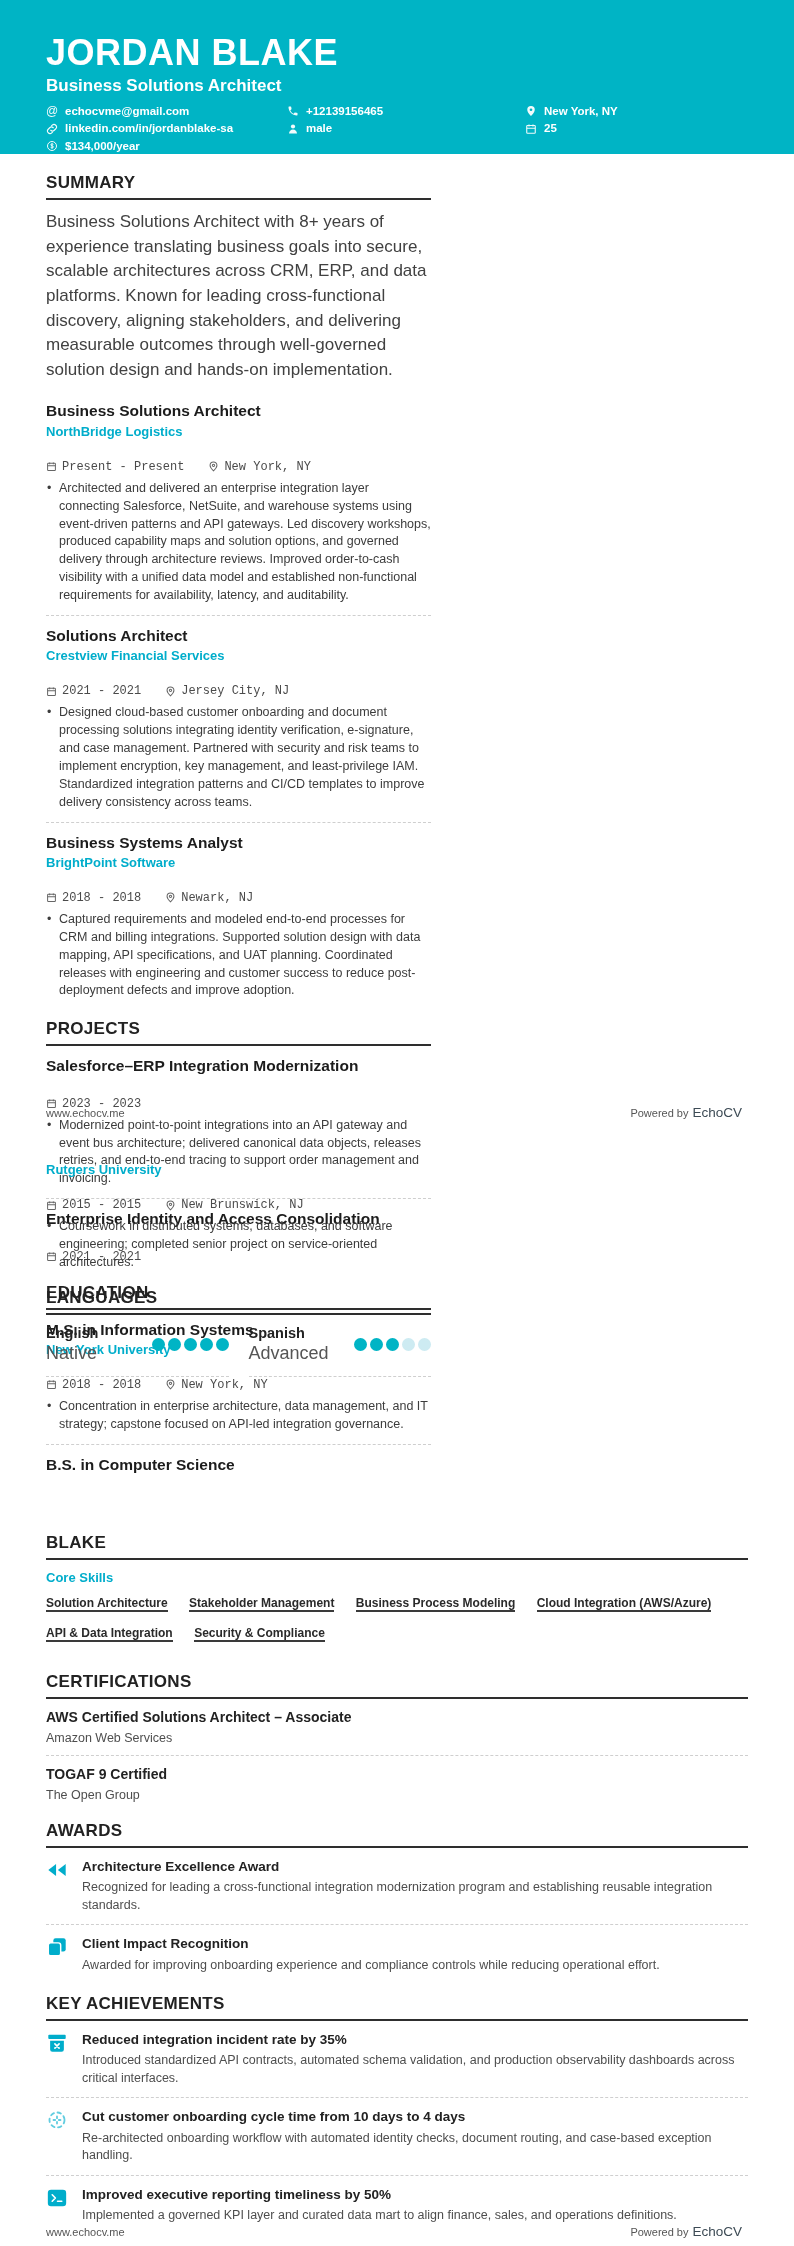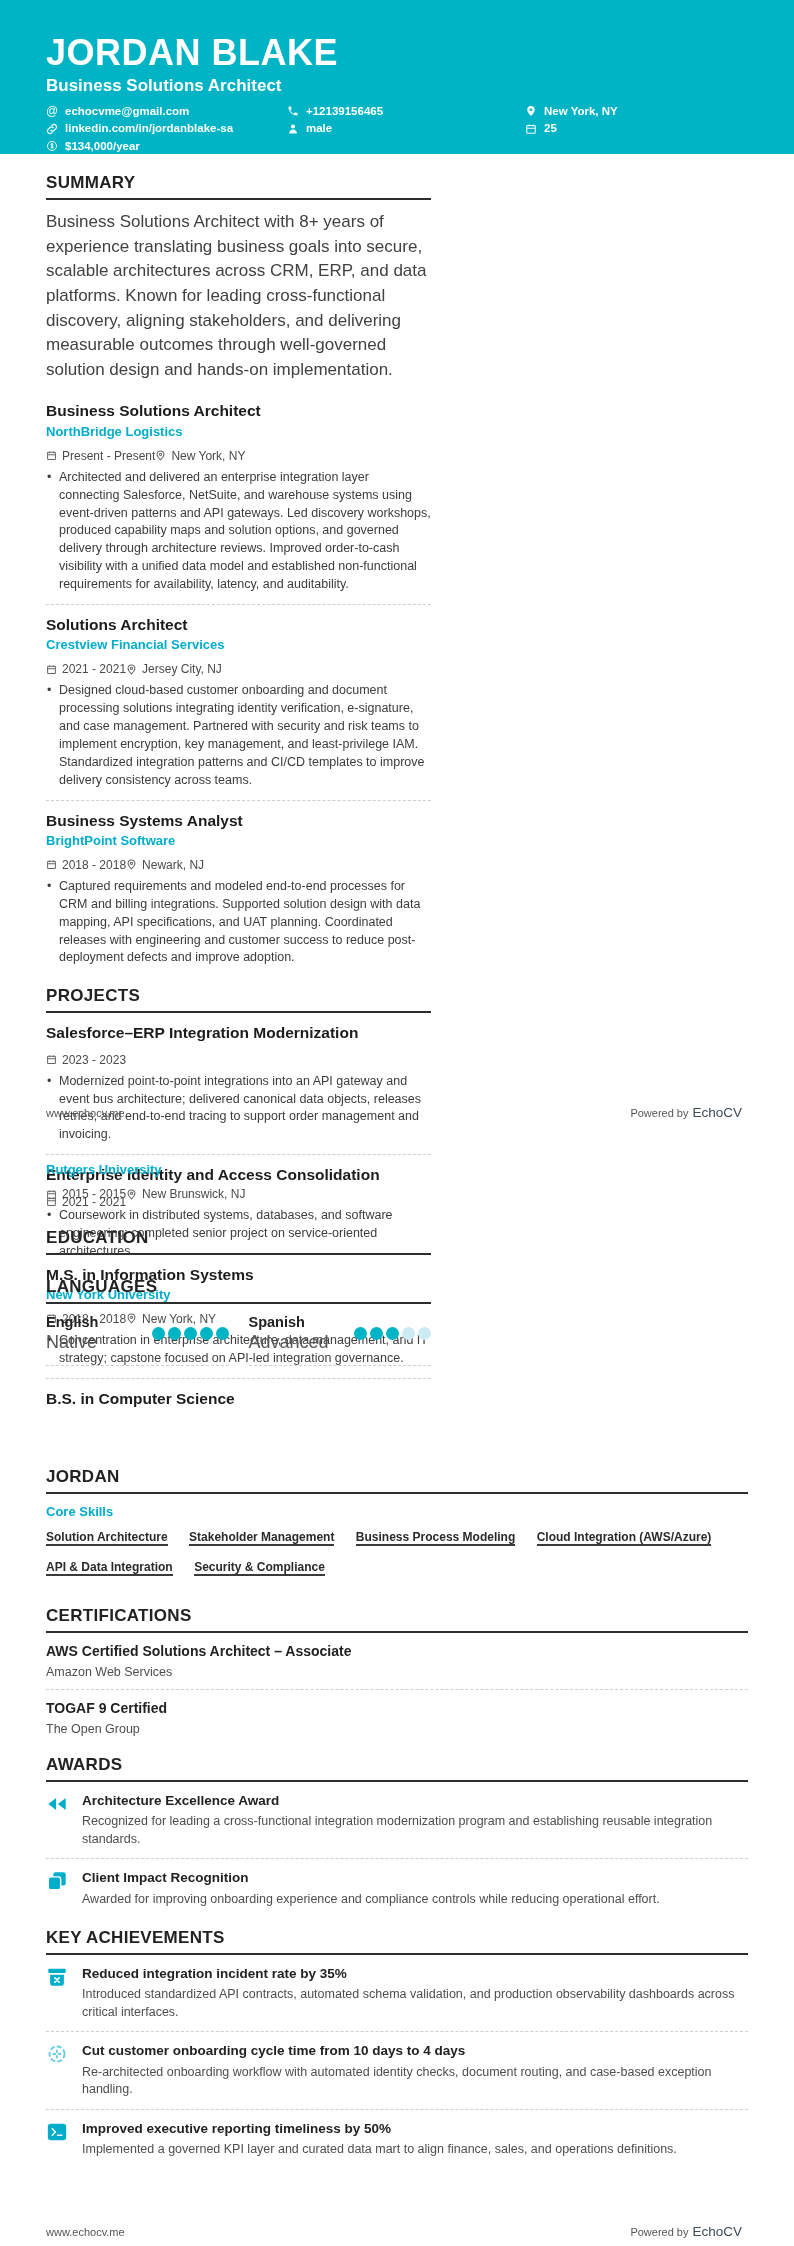--- a/index.html
+++ b/index.html
@@ -37,21 +37,21 @@
   .col-right{flex:1;min-width:0;}
   .section{margin-bottom:19px;}
   .section-heading{
     font-size:17px;font-weight:800;color:var(--ink);letter-spacing:.3px;
     padding-bottom:5px;border-bottom:2.5px solid #2e2e2e;margin:0 0 10px 0;
   }
   .summary-text{font-size:17px;line-height:1.45;color:#414141;}
   .item{margin-bottom:2px;}
   .item-title{font-size:15.5px;font-weight:600;color:#1c1c1c;line-height:1.25;}
   .item-company{font-size:13px;font-weight:700;color:var(--accent);margin-top:3px;}
-  .meta-row{display:flex;align-items:center;margin-top:10px;font-size:12px;color:#4a4a4a;}
+  .meta-row{display:flex;gap:24px;align-items:center;margin-top:21px;font-size:12px;color:#4a4a4a;font-family:Liberation Mono, monospace;}
   .meta{display:flex;align-items:center;gap:5px;}
   .micon{width:11px;height:11px;color:#666;flex:none;}
   .micon svg{width:11px;height:11px;display:block;}
   .bullet{position:relative;padding-left:13px;margin-top:6px;font-size:12.5px;line-height:1.43;color:var(--body);}
   .bullet::before{content:"\2022";position:absolute;left:1px;top:0;color:var(--body);}
   .dashed{border:none;border-top:1px dashed var(--dash);margin:10px 0;}
   
   .skills-group{font-size:13px;font-weight:700;color:var(--accent);margin:1px 0 8px;}
   .skill{
     display:inline-block;font-size:12px;font-weight:700;color:#2a2a2a;
@@ -316,21 +316,21 @@
         <div class="item">
           <div class="item-title">B.S. in Computer Science</div>
         </div>
       </div>
 
     </div>
 
     <div class="col-right">
 
       <div class="section">
-        <h2 class="section-heading">JORDAN</h2>
+        <h2 class="section-heading">BLAKE</h2>
         <div class="skills-group">Core Skills</div>
         <div>
           <span class="skill">Solution Architecture</span>
           <span class="skill">Stakeholder Management</span>
           <span class="skill">Business Process Modeling</span>
           <span class="skill">Cloud Integration (AWS/Azure)</span>
           <span class="skill">API &amp; Data Integration</span>
           <span class="skill">Security &amp; Compliance</span>
         </div>
       </div>

